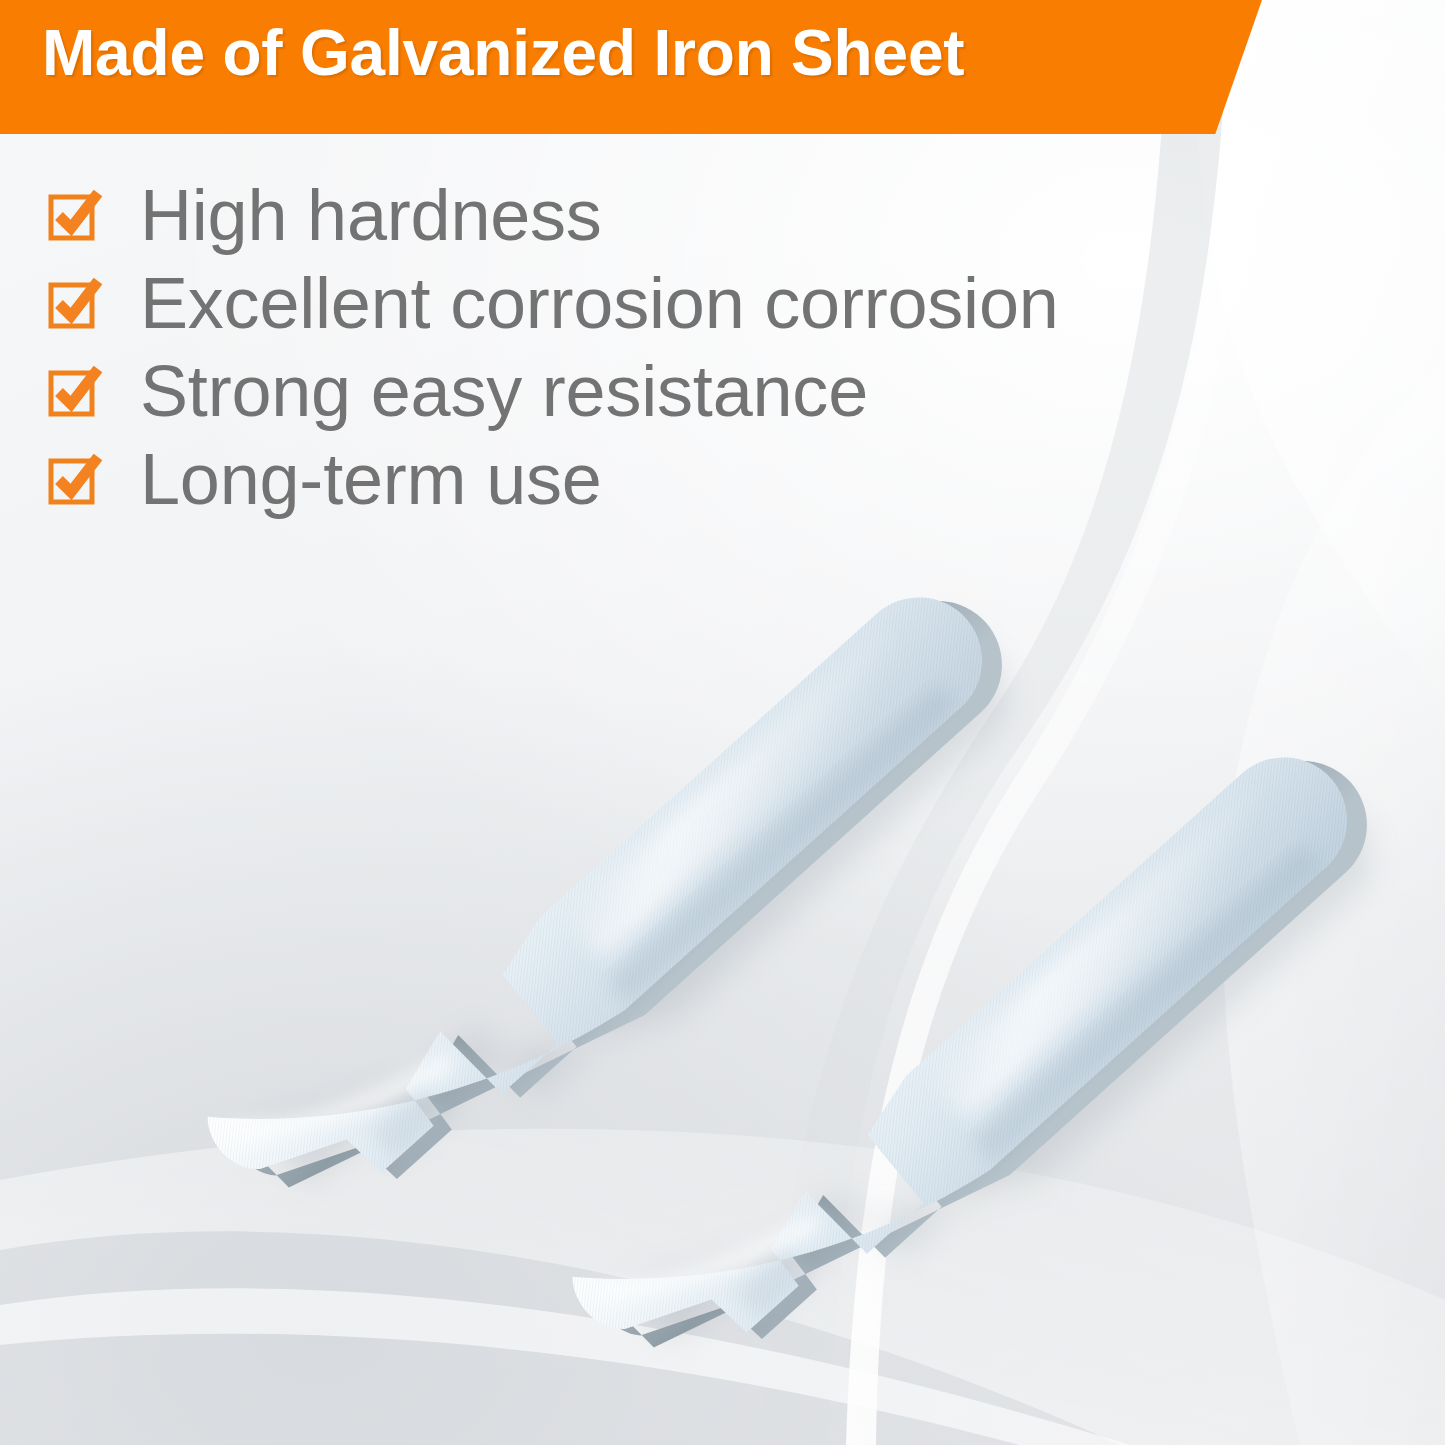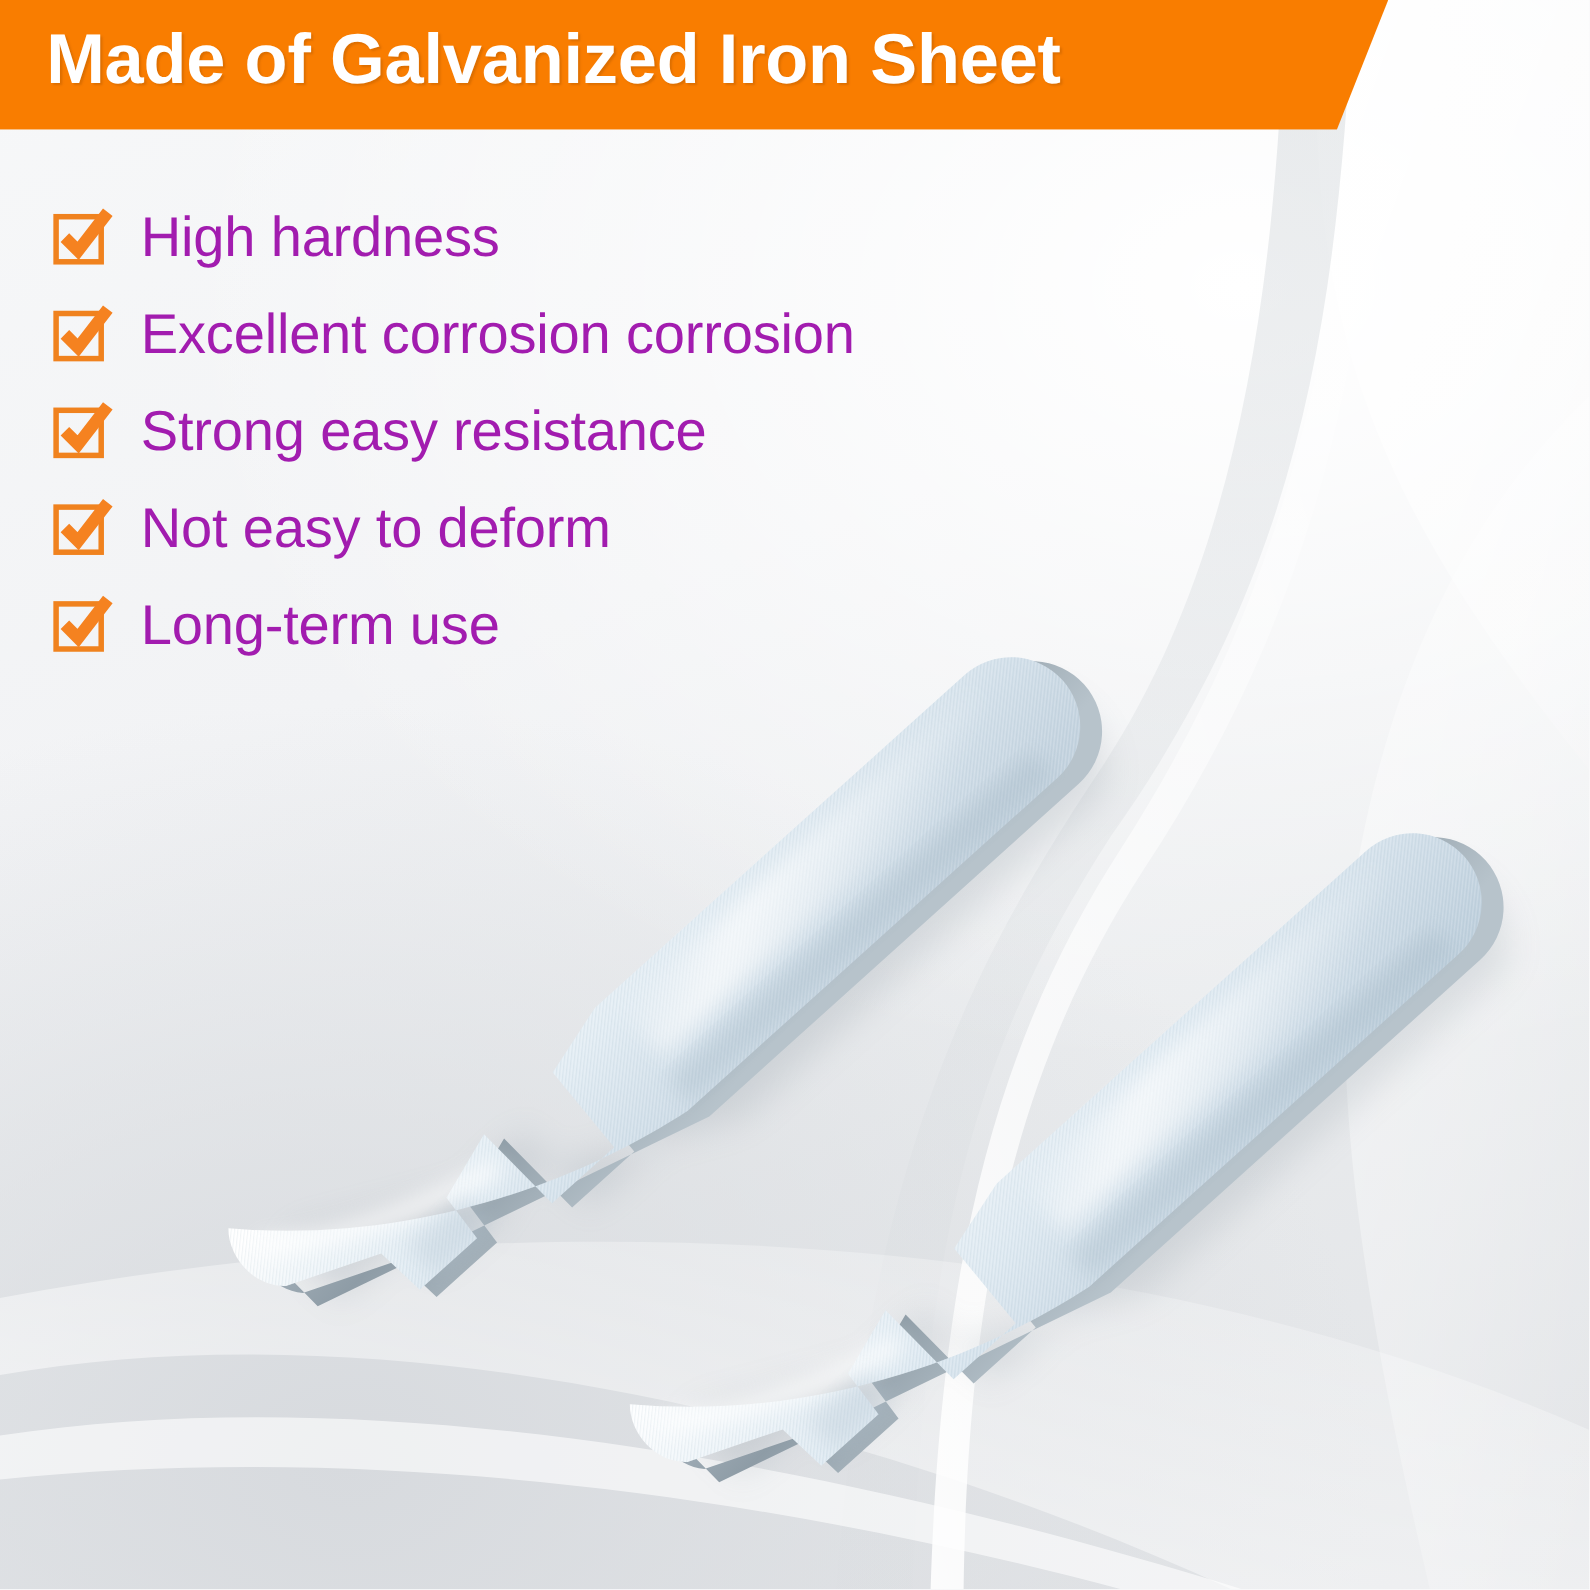--- a/index.html
+++ b/index.html
@@ -29,21 +29,21 @@
     position: absolute;
     inset: 0;
   }
 
   
   .banner {
     position: absolute;
     left: 0;
     top: 0;
     width: 1262px;
-    height: 118px;
+    height: 134px;
     background: #f97d00;
     clip-path: polygon(0 0, 100% 0, 96.3% 100%, 0 100%);
     z-index: 6;
   }
   .banner-title {
     position: absolute;
     left: 42px;
     top: 21px;
     font-size: 64px;
     font-weight: bold;
@@ -74,24 +74,24 @@
   }
   .check-icon svg {
     position: absolute;
     left: 0;
     top: 0;
     width: 56px;
     height: 52px;
     overflow: visible;
   }
   .feature-label {
-    font-size: 51px;
-    color: #a21caf;
+    font-size: 72px;
+    color: #737373;
     line-height: 1;
-    margin-left: 24px;
+    margin-left: 36px;
     white-space: nowrap;
     letter-spacing: -0.2px;
   }
 
   
   .product-stage {
     position: absolute;
     left: 0;
     top: 0;
     width: 1445px;
@@ -316,29 +316,20 @@
     <div class="feature-row">
       <span class="check-icon">
         <svg viewBox="0 0 56 52">
           <rect x="3" y="8" width="41" height="41" fill="none" stroke="#F0821E" stroke-width="5"></rect>
           <path d="M11 27 L23 39 L50 4" fill="none" stroke="#F58220" stroke-width="11" stroke-linecap="butt" stroke-linejoin="miter"></path>
         </svg>
       </span>
       <span class="feature-label">Strong easy resistance</span>
     </div>
 
-    <div class="feature-row">
-      <span class="check-icon">
-        <svg viewBox="0 0 56 52">
-          <rect x="3" y="8" width="41" height="41" fill="none" stroke="#F0821E" stroke-width="5"></rect>
-          <path d="M11 27 L23 39 L50 4" fill="none" stroke="#F58220" stroke-width="11" stroke-linecap="butt" stroke-linejoin="miter"></path>
-        </svg>
-      </span>
-      <span class="feature-label">Not easy to deform</span>
-    </div>
 
     <div class="feature-row">
       <span class="check-icon">
         <svg viewBox="0 0 56 52">
           <rect x="3" y="8" width="41" height="41" fill="none" stroke="#F0821E" stroke-width="5"></rect>
           <path d="M11 27 L23 39 L50 4" fill="none" stroke="#F58220" stroke-width="11" stroke-linecap="butt" stroke-linejoin="miter"></path>
         </svg>
       </span>
       <span class="feature-label">Long-term use</span>
     </div>

